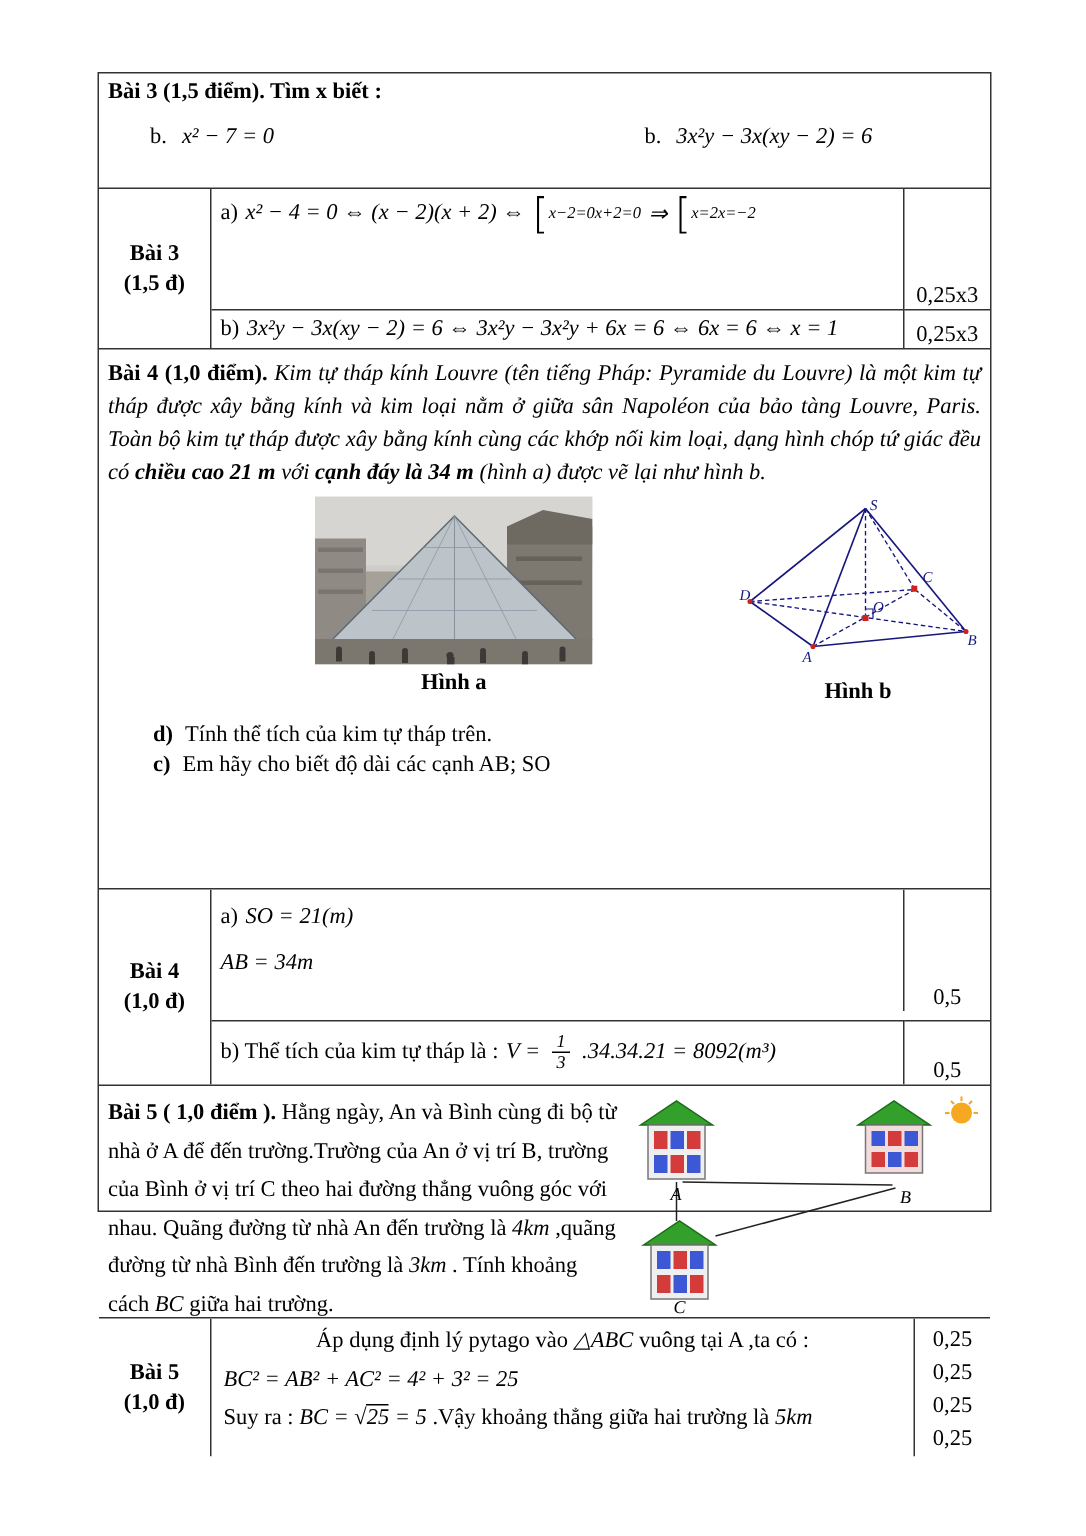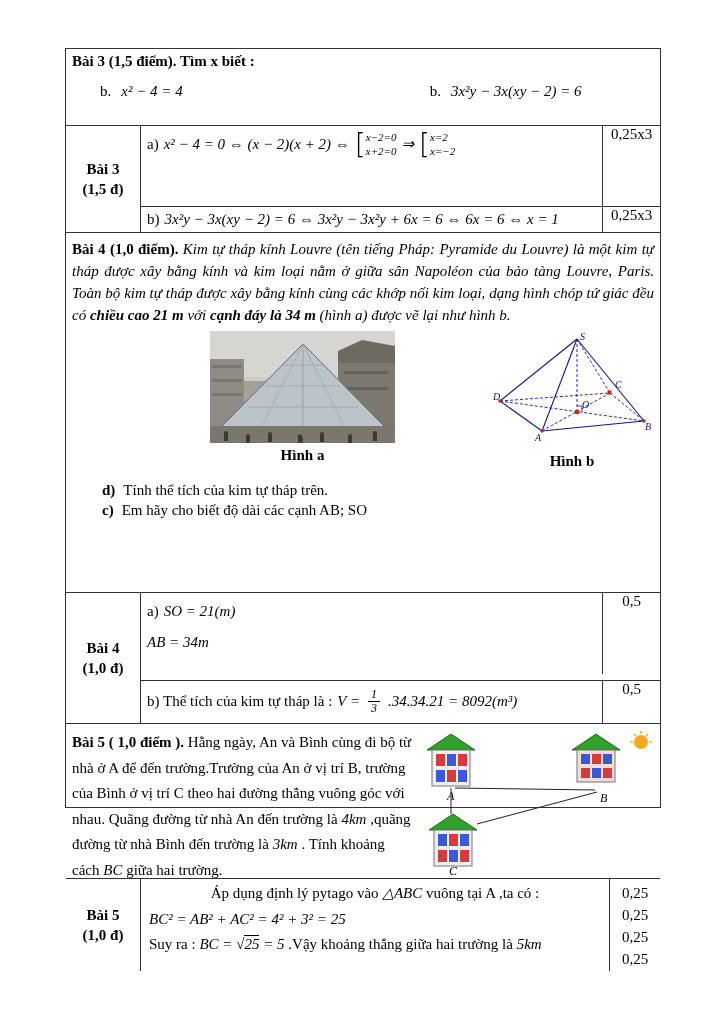--- a/index.html
+++ b/index.html
@@ -37,31 +37,31 @@
   .label-cell {
     grid-row: 1 / 3; grid-column: 1;
     border-right: 1px solid #333;
     display: flex; flex-direction: column;
     align-items: center; justify-content: center;
     font-weight: bold; line-height: 20px;
   }
   .content-cell { grid-column: 2; border-right: 1px solid #333; padding: 4px 6px; }
   .score-cell {
     grid-column: 3; display: flex;
-    align-items: flex-start; justify-content: center;
+    align-items: flex-end; justify-content: center;
   }
   .row-b-content, .row-b-score { border-top: 1px solid #333; }
   .sol-line { display: flex; align-items: center; gap: 5px; flex-wrap: nowrap; }
   .cases { display: inline-flex; align-items: center; }
   .cases .bracket {
     font-family: "DejaVu Sans", sans-serif;
     font-size: 28px; font-weight: 300; line-height: 0.9;
   }
   .cases .stack {
-    display: inline-flex; flex-direction: column;
+    display: inline-flex; flex-direction: row;
     font-size: 11px; line-height: 1.3; font-style: italic;
   }
   .frac {
     display: inline-flex; flex-direction: column;
     text-align: center; vertical-align: middle;
     font-size: 12px; line-height: 1.15; font-style: italic; margin: 0 3px;
   }
   .frac .num { border-bottom: 1px solid #000; padding: 0 3px; }
   .sqrt .radicand { border-top: 1px solid #000; }
 
@@ -103,21 +103,21 @@
 </head>
 <body>
 
 <div class="doc">
 
   <section class="sec-bai3-intro">
     <p class="intro-line"><b>Bài 3 (1,5 điểm).</b><b> Tìm x biết :</b></p>
     <div class="eq-row">
       <span class="eq eq1">
         <span class="upright">b.</span>
-        <span class="math">x² − 4 = 4</span>
+        <span class="math">x² − 7 = 0</span>
       </span>
       <span class="eq eq2">
         <span class="upright">b.</span>
         <span class="math">3x²y − 3x(xy − 2) = 6</span>
       </span>
     </div>
   </section>
 
   <section class="sec-bai3-sol sol-grid">
     <div class="label-cell">

